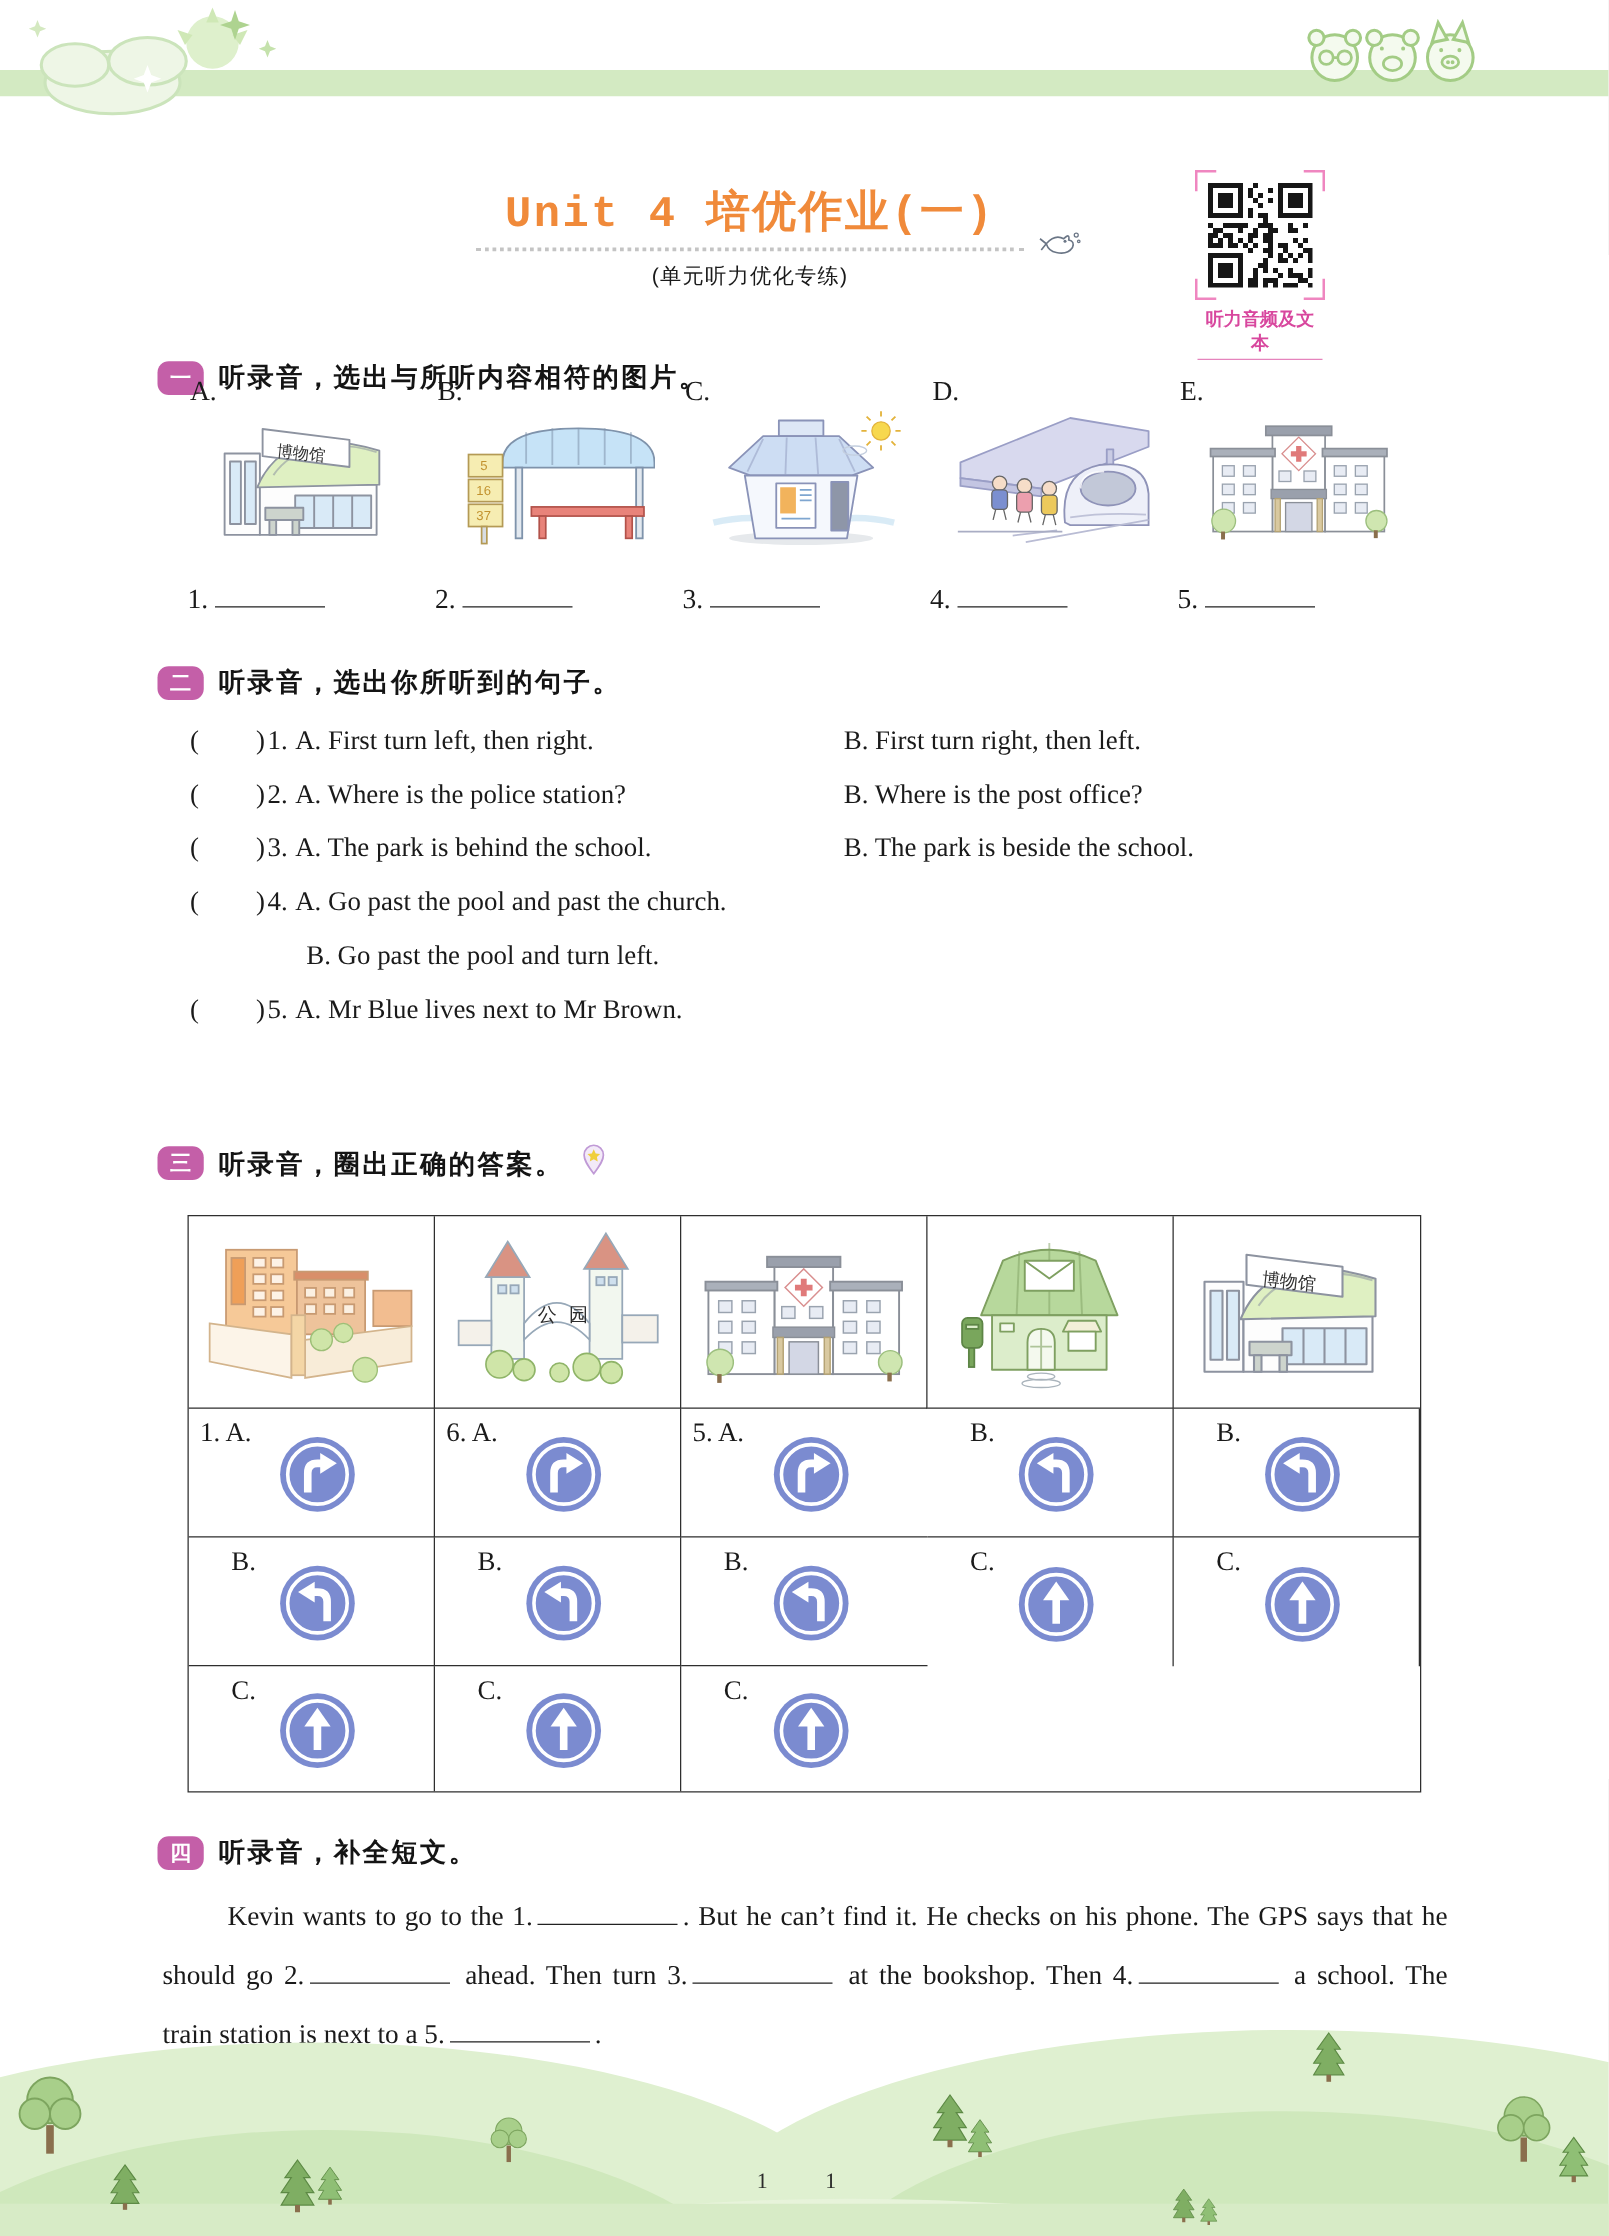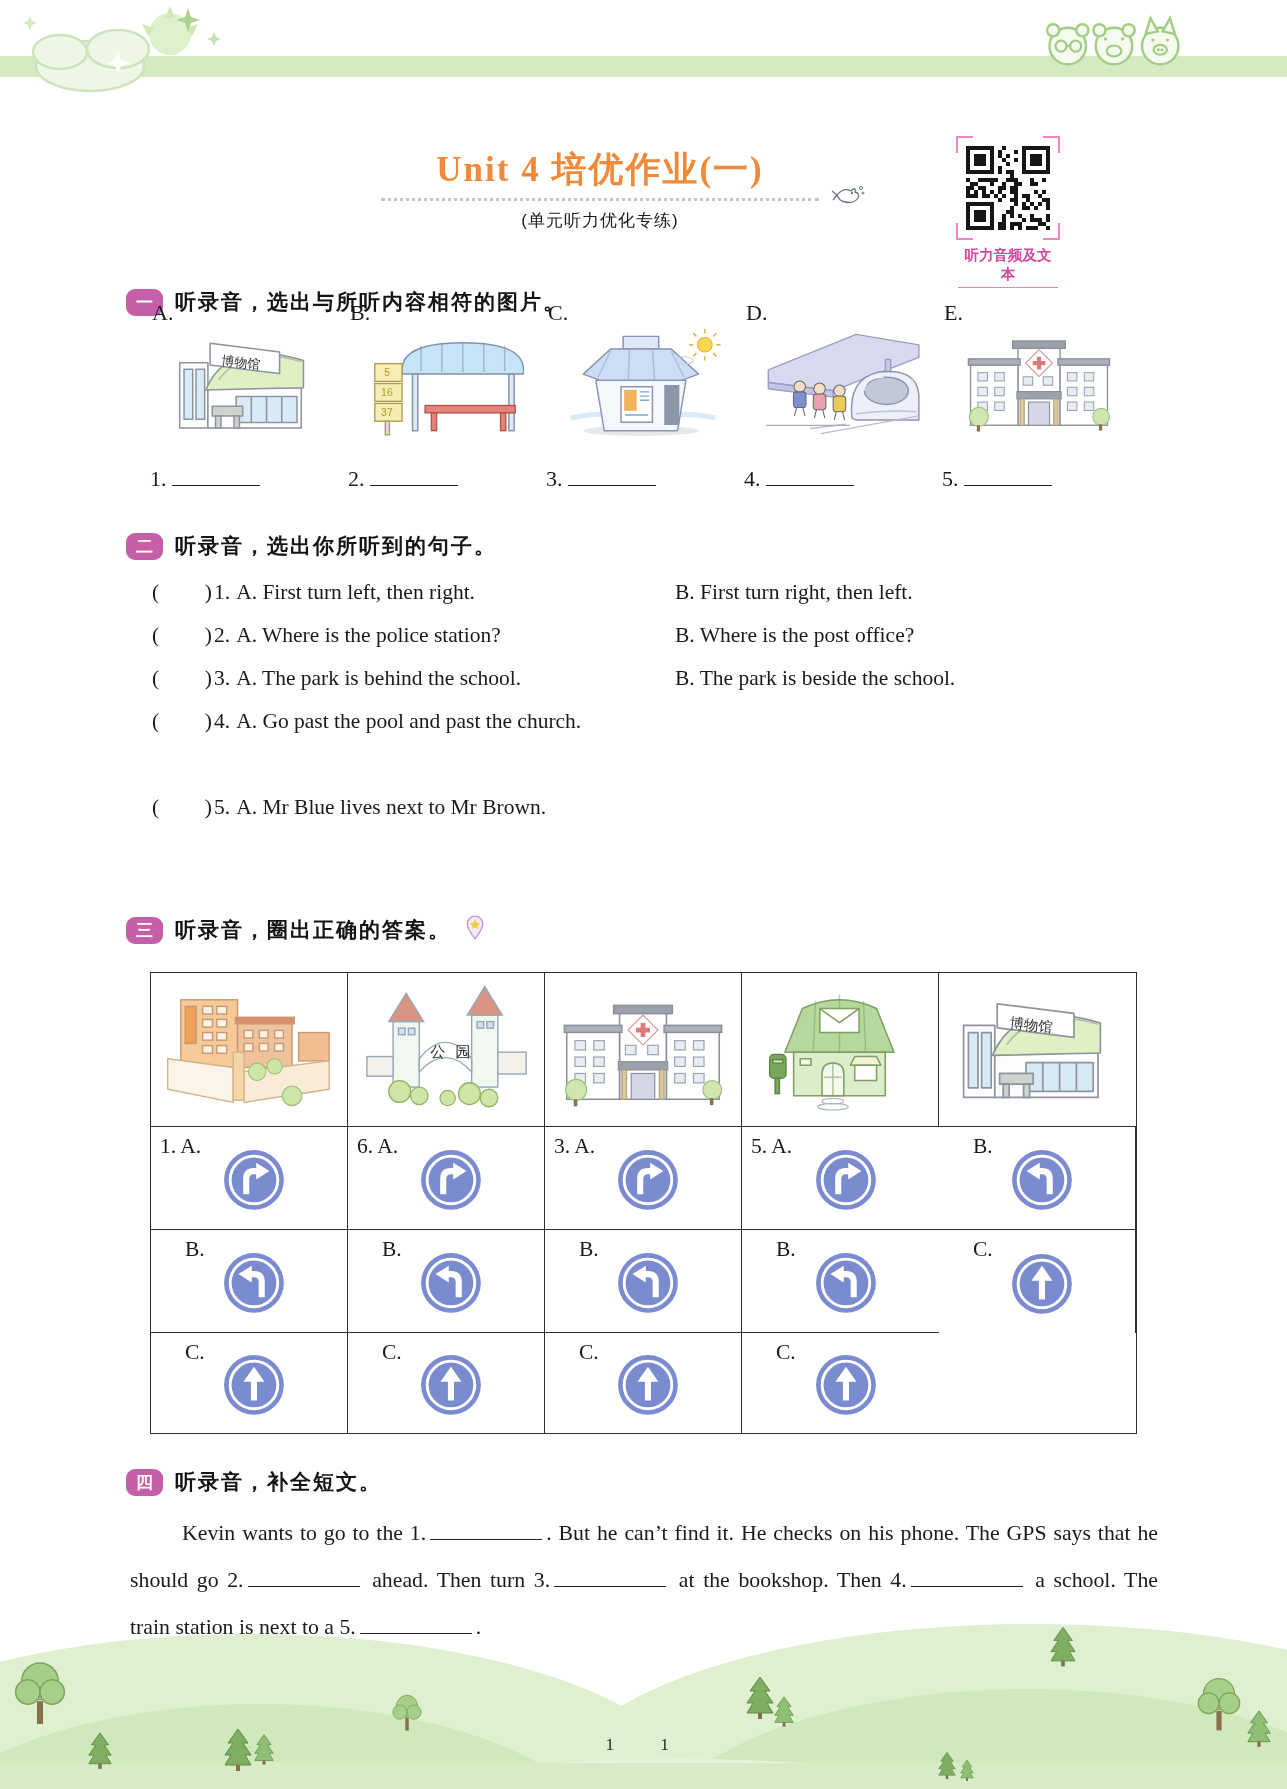--- a/index.html
+++ b/index.html
@@ -5,21 +5,21 @@
   html,body{margin:0;padding:0;background:#e9e9e9;}
   .page{position:relative;width:1287px;height:1789px;margin:0 auto;background:#ffffff;overflow:hidden;
         font-family:"Liberation Serif","DejaVu Serif",serif;color:#1a1a1a;}
   
   .topbar{position:absolute;left:0;top:56px;width:100%;height:21px;background:#d3eac2;}
   .topleft-decor{position:absolute;left:18px;top:4px;width:230px;height:100px;}
   .animals{position:absolute;right:100px;top:8px;width:146px;height:64px;}
   
   .titlewrap{position:absolute;left:0;top:146px;width:1200px;text-align:center;}
   .title{font-size:35px;font-weight:bold;color:#f08a3a;letter-spacing:2px;
-         font-family:Liberation Serif, serif;}
+         font-family:Liberation Mono, monospace;}
   .dotline{position:relative;width:438px;margin:4px auto 0;border-bottom:3px dotted #c4c4c4;height:1px;}
   .fish{position:absolute;right:-46px;top:-14px;}
   .subtitle{margin-top:8px;font-size:17px;font-weight:normal;letter-spacing:1px;
             font-family:"Liberation Sans","DejaVu Sans",sans-serif;}
   
   .qrwrap{position:absolute;left:958px;top:140px;width:100px;}
   .qrbox{position:relative;width:84px;height:84px;margin:0 auto;padding:6px;}
   .qrbox svg{display:block;}
   .corner{position:absolute;width:15px;height:15px;border:0 solid #ef86c0;}
   .c-tl{left:-4px;top:-4px;border-left-width:2.5px;border-top-width:2.5px;}
@@ -459,20 +459,23 @@
       <span class="s2main"><span>3.</span><span class="gap"></span><span>A. The park is behind the school.</span></span>
       <span class="s2b">B. The park is beside the school.</span>
     </div>
     <div class="s2row" style="top:137px">
       <span class="s2br">
           <i>(</i>
           <i>)</i>
         </span>
       <span class="s2main"><span>4.</span><span class="gap"></span><span>A. Go past the pool and past the church.</span></span>
     </div>
+    <div class="s2row" style="top:180px">
+      <span class="s2cont">B. Go past the pool and turn left.</span>
+    </div>
     <div class="s2row" style="top:223px">
       <span class="s2br">
           <i>(</i>
           <i>)</i>
         </span>
       <span class="s2main"><span>5.</span><span class="gap"></span><span>A. Mr Blue lives next to Mr Brown.</span></span>
     </div>
   </div>
 
   <div class="sec-head" style="top:915px">
@@ -644,29 +647,20 @@
     </div>
     <div class="cell">
       <span class="optlab">6. A.</span>
       <span class="sign"><svg viewBox="0 0 56 56" width="62" height="62">
             <circle cx="28" cy="28" r="27" fill="#7b8bd0"></circle>
             <circle cx="28" cy="28" r="21.5" fill="none" stroke="#fff" stroke-width="2.6"></circle>
             <path d="M21,41 V27 Q21,20 28,20 H31" fill="none" stroke="#fff" stroke-width="5.5"></path>
             <polygon points="30,12.5 42,20 30,27.5" fill="#fff"></polygon>
           </svg></span>
     </div>
-    <div class="cell">
-      <span class="optlab">3. A.</span>
-      <span class="sign"><svg viewBox="0 0 56 56" width="62" height="62">
-            <circle cx="28" cy="28" r="27" fill="#7b8bd0"></circle>
-            <circle cx="28" cy="28" r="21.5" fill="none" stroke="#fff" stroke-width="2.6"></circle>
-            <path d="M21,41 V27 Q21,20 28,20 H31" fill="none" stroke="#fff" stroke-width="5.5"></path>
-            <polygon points="30,12.5 42,20 30,27.5" fill="#fff"></polygon>
-          </svg></span>
-    </div>
     <div class="cell c5">
       <span class="optlab">5. A.</span>
       <span class="sign"><svg viewBox="0 0 56 56" width="62" height="62">
             <circle cx="28" cy="28" r="27" fill="#7b8bd0"></circle>
             <circle cx="28" cy="28" r="21.5" fill="none" stroke="#fff" stroke-width="2.6"></circle>
             <path d="M21,41 V27 Q21,20 28,20 H31" fill="none" stroke="#fff" stroke-width="5.5"></path>
             <polygon points="30,12.5 42,20 30,27.5" fill="#fff"></polygon>
           </svg></span>
     </div>
 

